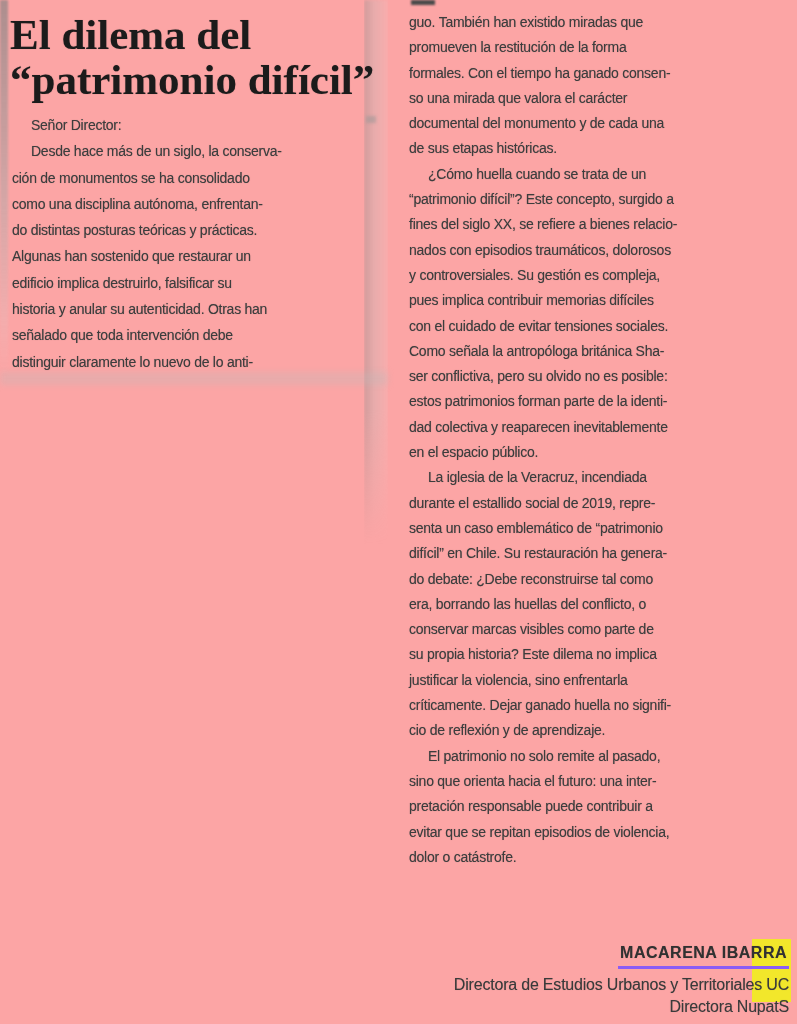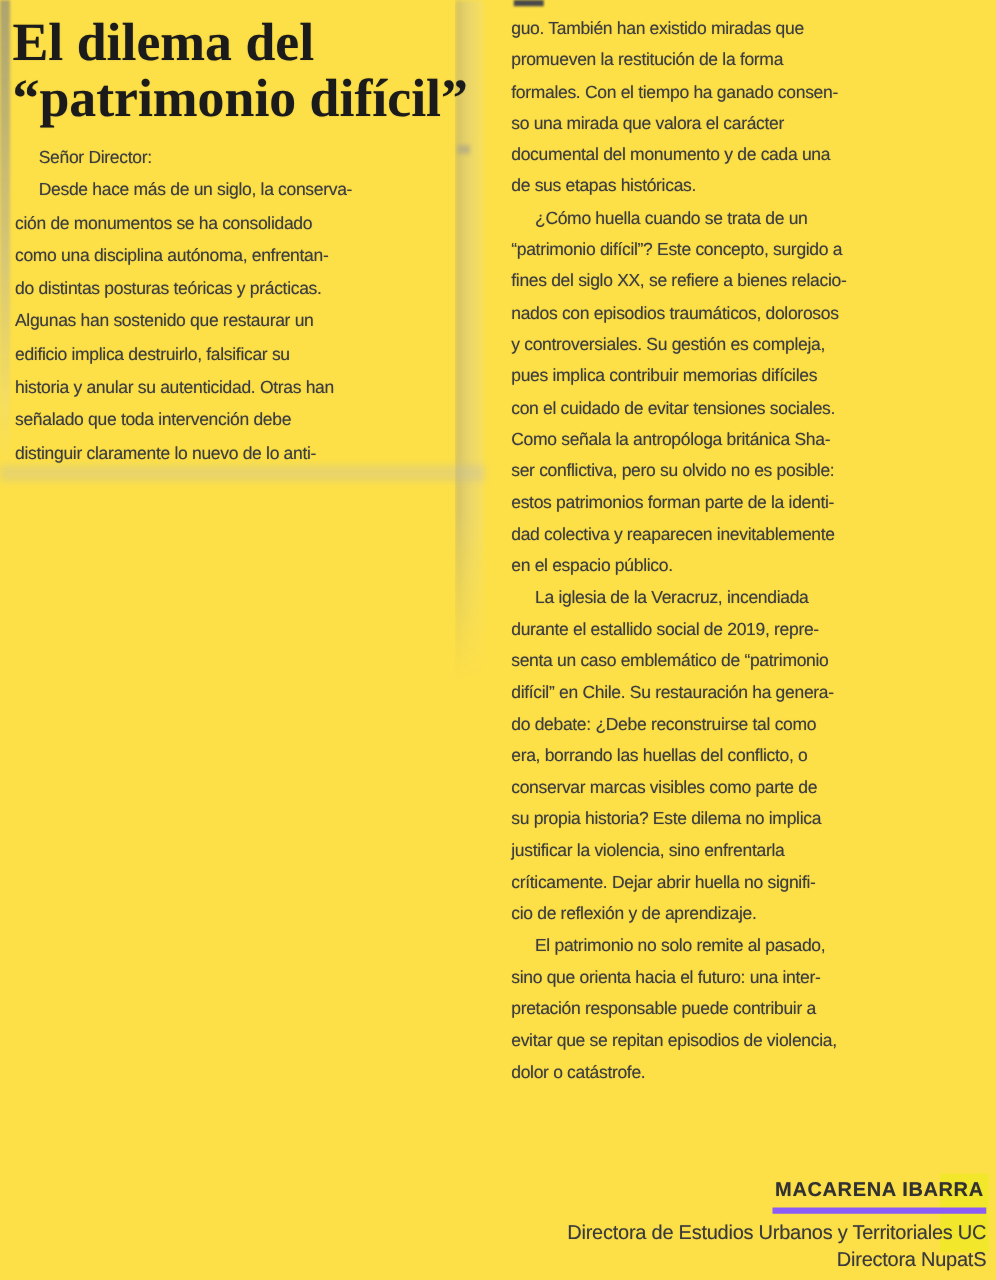--- a/index.html
+++ b/index.html
@@ -1,19 +1,19 @@
 <!DOCTYPE html>
 <html><head>
 <meta charset="utf-8">
 <style>
   html,body{margin:0;padding:0;background:#ffffff;}
   .page{
     position:relative;
     width:797px;height:1024px;
-    background:#fde047;
+    background:#fca5a5;
     overflow:hidden;
     font-family:"Liberation Sans", sans-serif;
   }
   
   .artifact{position:absolute;pointer-events:none;}
   .strip-left{
     left:0;top:0;width:8px;height:378px;
     background:linear-gradient(to bottom, rgba(130,130,130,.65), rgba(170,170,170,.45) 55%, rgba(210,210,210,.18) 85%, rgba(255,255,255,0));
     filter:blur(1.2px);
   }
@@ -79,21 +79,21 @@
   .sig-name{
     font-weight:bold;
     font-size:16px;
     letter-spacing:.5px;
     line-height:22px;
     color:#313131;
     text-shadow:0 0 .7px rgba(60,60,60,.5);
   }
   .sig-underline{
     display:inline-block;
-    border-bottom:5px solid #8b5cf6;
+    border-bottom:3px solid #8b5cf6;
     padding:0 2px 2px 2px;
   }
   .sig-aff,.sig-role{
     font-size:16px;
     line-height:21.5px;
     letter-spacing:-0.2px;
     text-shadow:0 0 .7px rgba(80,80,80,.5);
   }
   .sig-aff{margin-top:5px;}
 </style>
@@ -146,21 +146,21 @@
       <div class="bodyline">en el espacio público.</div>
       <div class="bodyline indent">La iglesia de la Veracruz, incendiada</div>
       <div class="bodyline">durante el estallido social de 2019, repre-</div>
       <div class="bodyline">senta un caso emblemático de “patrimonio</div>
       <div class="bodyline">difícil” en Chile. Su restauración ha genera-</div>
       <div class="bodyline">do debate: ¿Debe reconstruirse tal como</div>
       <div class="bodyline">era, borrando las huellas del conflicto, o</div>
       <div class="bodyline">conservar marcas visibles como parte de</div>
       <div class="bodyline">su propia historia? Este dilema no implica</div>
       <div class="bodyline">justificar la violencia, sino enfrentarla</div>
-      <div class="bodyline">críticamente. Dejar abrir huella no signifi-</div>
+      <div class="bodyline">críticamente. Dejar ganado huella no signifi-</div>
       <div class="bodyline">cio de reflexión y de aprendizaje.</div>
       <div class="bodyline indent">El patrimonio no solo remite al pasado,</div>
       <div class="bodyline">sino que orienta hacia el futuro: una inter-</div>
       <div class="bodyline">pretación responsable puede contribuir a</div>
       <div class="bodyline">evitar que se repitan episodios de violencia,</div>
       <div class="bodyline">dolor o catástrofe.</div>
     </div>
 
   <div class="highlight-mark" style="background: rgb(242, 231, 43);"></div>
 

